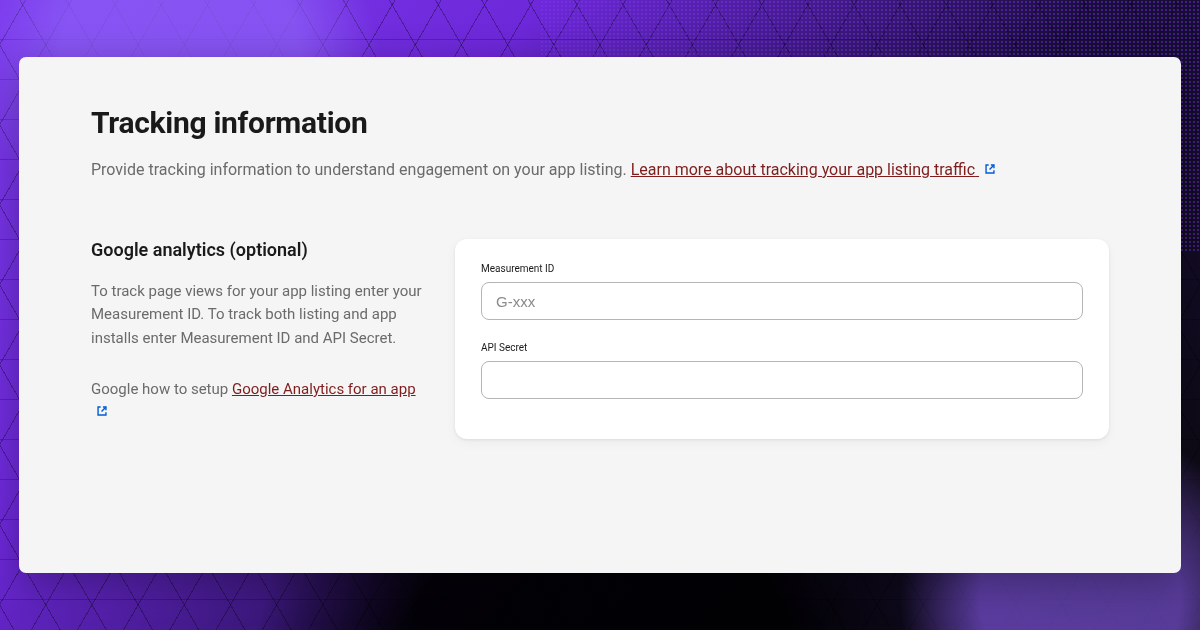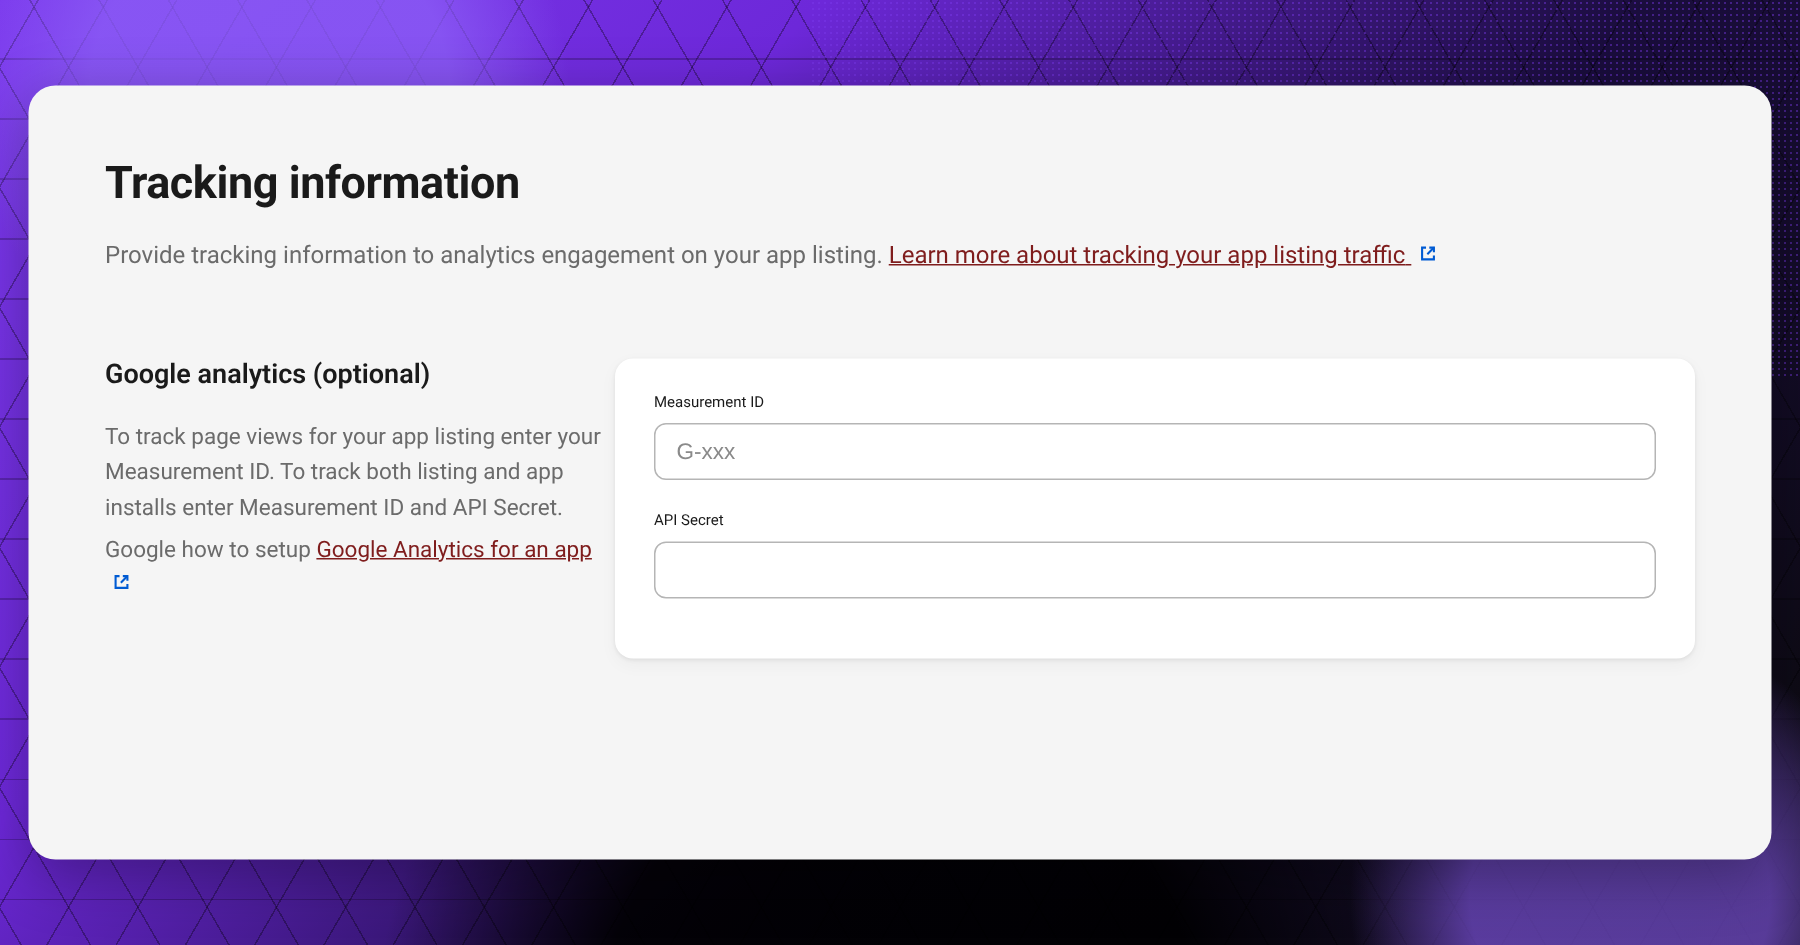--- a/index.html
+++ b/index.html
@@ -51,22 +51,22 @@
       background-size: 4px 4px;
       opacity: 0.7;
     }
     .card {
       position: absolute;
       left: 19px;
       right: 19px;
       top: 57px;
       bottom: 57px;
       background: #f5f5f5;
-      border-radius: 18px;
-      padding: 48px 51px;
+      border-radius: 7px;
+      padding: 48px 72px;
       box-shadow: 0 10px 40px rgba(0,0,0,0.3);
     }
     .page-title {
       font-size: 30px;
       font-weight: 700;
       color: #1a1a1a;
       margin-bottom: 18px;
       letter-spacing: -0.3px;
     }
     .page-subtitle {
@@ -83,37 +83,38 @@
       display: inline-block;
       vertical-align: -1px;
       margin-left: 4px;
     }
     .ext-icon svg {
       width: 14px;
       height: 14px;
     }
     .content-row {
       display: flex;
+      gap: 24px;
       align-items: flex-start;
     }
     .left-col {
       width: 340px;
       flex-shrink: 0;
     }
     .section-title {
       font-size: 18px;
       font-weight: 600;
       color: #1a1a1a;
       margin-bottom: 20px;
     }
     .section-desc {
       font-size: 15px;
       color: #6b6b6b;
       line-height: 1.55;
-      margin-bottom: 5px;
+      margin-bottom: 28px;
     }
     .section-help {
       font-size: 15px;
       color: #6b6b6b;
       line-height: 1.55;
     }
     .form-card {
       flex: 1;
       background: #ffffff;
       border-radius: 12px;
@@ -152,21 +153,21 @@
 
 <div class="bg">
   <div class="noise"></div>
 </div>
 
 <div class="card">
 
   <h1 class="page-title">Tracking information</h1>
 
   <p class="page-subtitle">
-    <span>Provide tracking information to analytics engagement on your app listing. </span>
+    <span>Provide tracking information to understand engagement on your app listing. </span>
     <a href="#" class="link">
       <span>Learn more about tracking your app listing traffic</span>
       <span class="ext-icon">
         <svg viewBox="0 0 16 16" fill="none" stroke="#005bd3" stroke-width="1.6">
           <path d="M6.5 3.5H3.5v9h9V9.5"></path>
           <path d="M9 3.5h3.5V7"></path>
           <path d="M12.5 3.5L7.5 8.5"></path>
         </svg>
       </span>
     </a>

